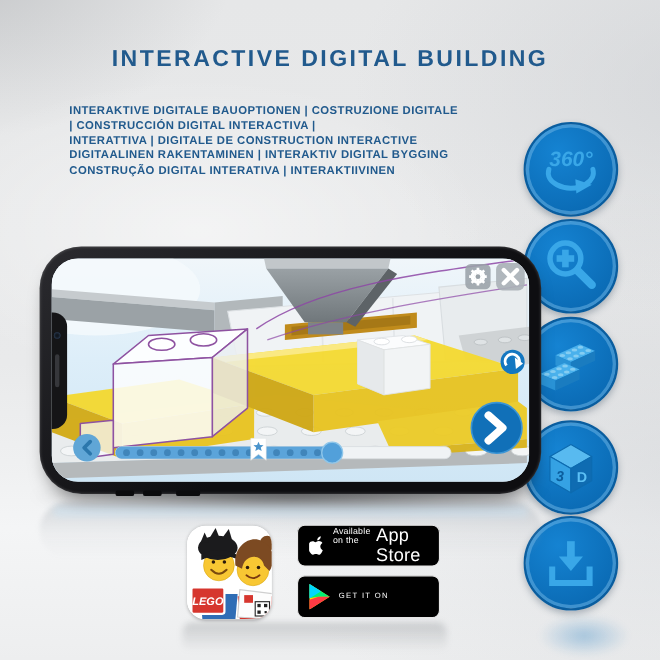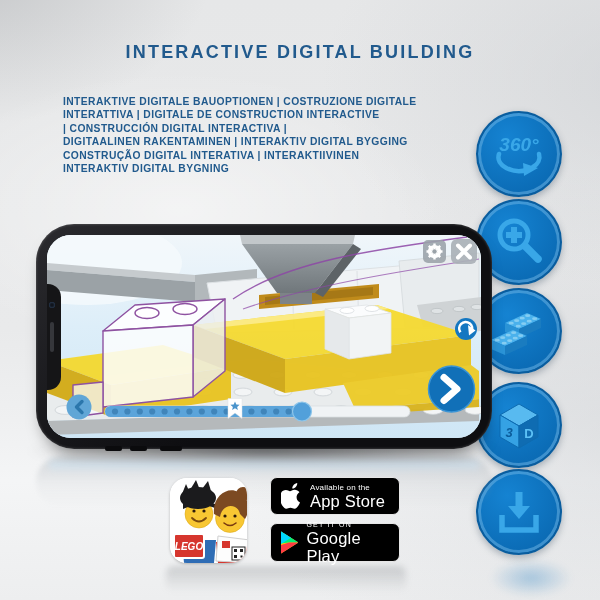--- a/index.html
+++ b/index.html
@@ -8,21 +8,21 @@
   .stage{
     position:relative; width:600px; height:600px; overflow:hidden;
     background:
       radial-gradient(420px 260px at -40px -30px, rgba(140,143,147,.38), rgba(140,143,147,0) 60%),
       radial-gradient(520px 320px at 660px 80px, rgba(200,203,207,.55), rgba(200,203,207,0) 65%),
       radial-gradient(700px 420px at 650px 430px, rgba(198,201,205,.45), rgba(198,201,205,0) 62%),
       radial-gradient(380px 200px at 180px 210px, rgba(255,255,255,.5), rgba(255,255,255,0) 70%),
       linear-gradient(180deg,#e6e7e8 0%,#e9eaeb 55%,#eff0f1 70%,#f4f5f6 80%,#edeeef 100%);
   }
   .title{ position:absolute; top:42px; left:0; right:0; text-align:center;
-    font-size:18px; font-weight:bold; letter-spacing:2.2px; color:#215a8d; }
+    font-size:21px; font-weight:bold; letter-spacing:2.2px; color:#215a8d; }
   .subtitle{ position:absolute; top:95px; left:50%; transform:translateX(-50%);
     width:474px; text-align:left; color:#215a8d; font-weight:bold;
     font-size:10.3px; line-height:13.4px; letter-spacing:.4px; }
   
   .ficon{ position:absolute; left:476px; width:86px; height:86px; border-radius:50%;
     background:radial-gradient(circle at 36% 30%, #1583d2, #0b6cb6 72%);
     border:2px solid #0a5d9e;
     box-shadow: inset 0 0 0 3px rgba(125,190,235,.45), 0 3px 7px rgba(50,70,90,.35);
     display:flex; align-items:center; justify-content:center; z-index:1;text-align:center; }
   .ficon svg{ display:block; }
@@ -54,42 +54,41 @@
     border-radius:8px; background:rgba(188,218,240,.55); filter:blur(2px); }
   
   .app-icon{ position:absolute; left:170px; top:478px; width:77px; height:85px;
     border-radius:17px; overflow:hidden; background:#fff; z-index:4;
     box-shadow:0 1px 3px rgba(0,0,0,.25); }
   .badge{ position:absolute; left:270px; width:130px; background:#000; border-radius:7px;
     border:1px solid #e6e6e6; display:flex; align-items:center; gap:8px;
     padding:4px 8px 4px 10px; z-index:4; color:#fff; }
   .badge.appstore{ top:477px; height:38px; }
   .badge.gplay{ top:523px; height:39px; }
-  .badge .txt{ display:flex; flex-direction:column; }
+  .badge .txt{ display:flex; flex-direction:row; }
   .badge .small{ font-size:8px; line-height:9px; letter-spacing:.2px; }
   .badge .small.caps{ font-size:7px; letter-spacing:1.2px; }
   .badge .big{ font-size:16.5px; line-height:18px; font-weight:normal; letter-spacing:.2px; }
   .badges-reflection{ position:absolute; left:166px; top:566px; width:240px; height:26px;
     border-radius:8px; filter:blur(3px); z-index:2;
     background:linear-gradient(180deg, rgba(110,115,120,.28), rgba(110,115,120,0)); }
 </style>
 </head>
 <body>
 
 <div class="stage">
 
   <div class="title">INTERACTIVE DIGITAL BUILDING</div>
 
   <div class="subtitle">
     <div>INTERAKTIVE DIGITALE BAUOPTIONEN | COSTRUZIONE DIGITALE</div>
+    <div>| CONSTRUCCIÓN DIGITAL INTERACTIVA |</div>
     <div>INTERATTIVA | DIGITALE DE CONSTRUCTION INTERACTIVE</div>
-    <div>| CONSTRUCCIÓN DIGITAL INTERACTIVA |</div>
     <div>DIGITAALINEN RAKENTAMINEN | INTERAKTIV DIGITAL BYGGING</div>
     <div>CONSTRUÇÃO DIGITAL INTERATIVA | INTERAKTIIVINEN</div>
-    <div>INTERAKTIV DIGITAL BYGNING</div>
   </div>
 
   <div class="ficon" style="top:111px">
     <svg width="60" height="60" viewBox="0 0 60 60">
       <text x="30" y="27" text-anchor="middle" font-family="Liberation Sans, sans-serif" font-size="19" font-weight="bold" font-style="italic" fill="#39a7e8">360°</text>
       <path d="M10,30 C6,42 24,50 38,46" stroke="#39a7e8" stroke-width="4.5" fill="none" stroke-linecap="round"></path>
       <polygon points="34,39 49,44 35,52" fill="#39a7e8"></polygon>
       <path d="M50,30 C51.5,35 49,40 44,43" stroke="#39a7e8" stroke-width="4.5" fill="none" stroke-linecap="round"></path>
     </svg>
   </div>
@@ -374,19 +373,18 @@
 
   <div class="badge gplay">
     <svg width="19" height="23" viewBox="0 0 80 100">
       <polygon points="0,0 80,50 0,100" fill="#ffd400"></polygon>
       <polygon points="0,0 80,50 36,50 0,55" fill="#00ef76"></polygon>
       <polygon points="0,100 80,50 36,50 0,62" fill="#ff3a44"></polygon>
       <polygon points="0,0 46,28 0,57" fill="#00d7fe"></polygon>
     </svg>
     <div class="txt">
       <span class="small caps">GET IT ON</span>
-      <span class="big">Google Play</span>
     </div>
   </div>
 
   <div class="badges-reflection"></div>
 
 </div>
 
 </body></html>

